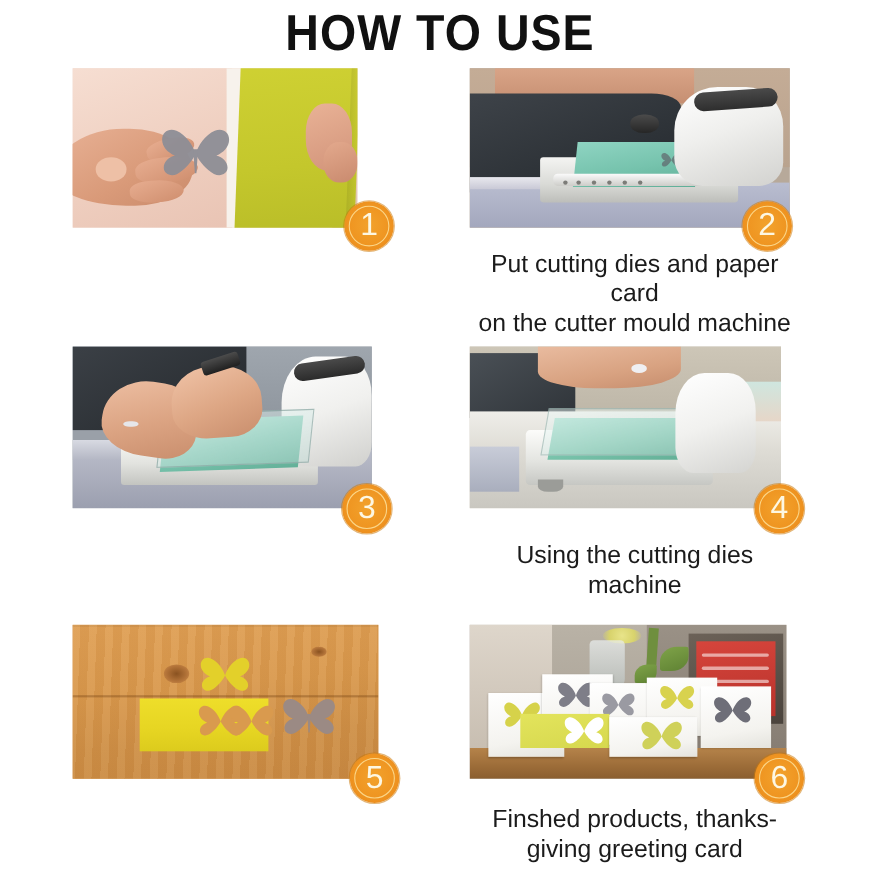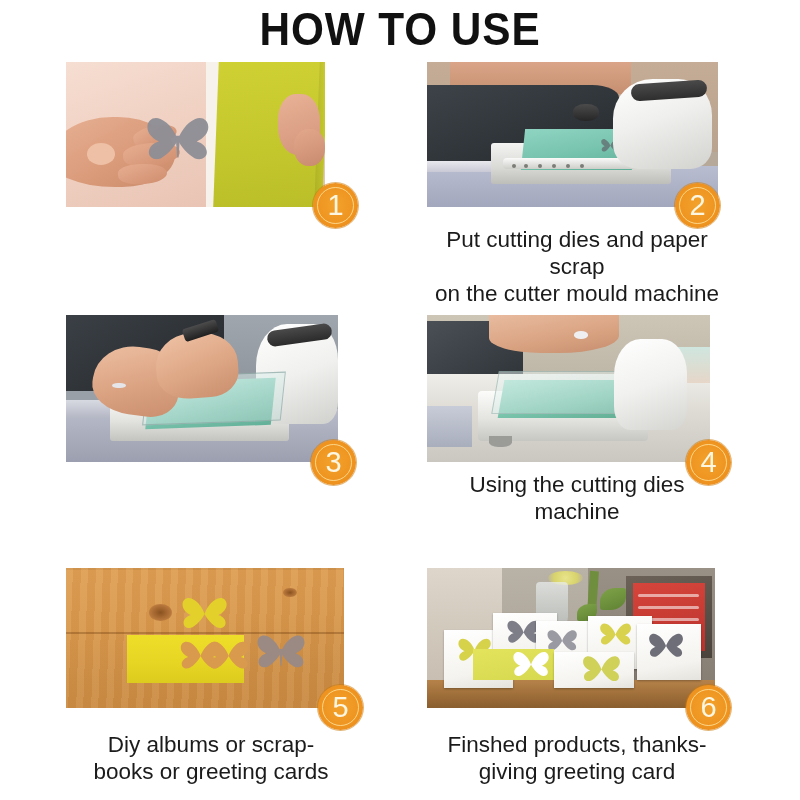--- a/index.html
+++ b/index.html
@@ -294,21 +294,21 @@
           <i style="left:66%"></i>
           <i style="left:82%"></i>
       </div>
       <div class="body"></div>
       <div class="handle"></div>
       <div class="knob"></div>
     </div>
     <div class="badge" style="left:248px;top:121px;">
       <span>2</span>
     </div>
-    <div class="caption" style="left:0;top:164px;">Put cutting dies and paper scrap
+    <div class="caption" style="left:0;top:164px;">Put cutting dies and paper card
 on the cutter mould machine</div>
   </div>
 
   <div class="step" style="left:66px;top:315px;width:290px;height:235px;">
     <div class="photo p3 mach" style="width:272px;height:147px;">
       <div class="bgWall"></div>
       <div class="shirt"></div>
       <div class="table"></div>
       <div class="tabletop"></div>
       <div class="base"></div>
@@ -337,21 +337,21 @@
       <div class="plate"></div>
       <div class="clearPlate"></div>
       <div class="body"></div>
       <div class="feet"></div>
       <div class="handArm"></div>
       <div class="ring"></div>
     </div>
     <div class="badge" style="left:259px;top:125px;">
       <span>4</span>
     </div>
-    <div class="caption" style="left:0;top:156px;">Using the cutting dies
+    <div class="caption" style="left:0;top:176px;">Using the cutting dies
 machine</div>
   </div>
 
   <div class="step" style="left:66px;top:568px;width:290px;height:232px;">
     <div class="photo p5" style="width:278px;height:140px;">
       <div class="wood"></div>
       <div class="seam" style="top:46%;"></div>
       <div class="knot" style="left:30%;top:26%;width:8%;height:12%;"></div>
       <div class="knot" style="left:78%;top:14%;width:5%;height:7%;"></div>
       <div class="bfly bflyYellow bfYellowSolid">
@@ -373,22 +373,20 @@
       <div class="bfly bflyMetal bfMetal">
         <svg viewBox="0 0 100 80" preserveAspectRatio="xMidYMid meet">
           <path d="M50 40c-3-10-12-24-24-29-9-4-18 1-18 11 0 9 7 16 16 20-8 2-14 8-14 15 0 8 9 12 17 8 9-5 18-15 23-25zm0 0c3-10 12-24 24-29 9-4 18 1 18 11 0 9-7 16-16 20 8 2 14 8 14 15 0 8-9 12-17 8-9-5-18-15-23-25z"></path>
           <path d="M47 34h6l-2 30h-2z"></path>
         </svg>
       </div>
     </div>
     <div class="badge" style="left:252px;top:117px;">
       <span>5</span>
     </div>
-    <div class="caption" style="left:0;top:163px;">Diy albums or scrap-
-books or greeting cards</div>
   </div>
 
   <div class="step" style="left:427px;top:568px;width:300px;height:232px;">
     <div class="photo p6" style="width:288px;height:140px;">
       <div class="wallL"></div>
       <div class="wallM"></div>
       <div class="wallR"></div>
       <div class="frame">
         <div class="frameIn">
           <i style="top:16%"></i>

